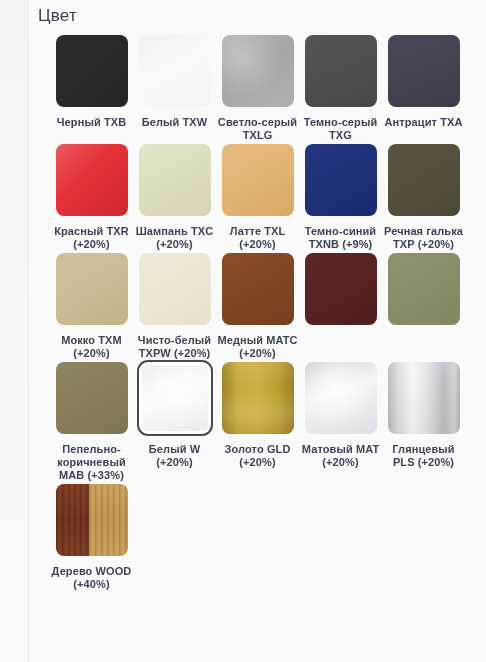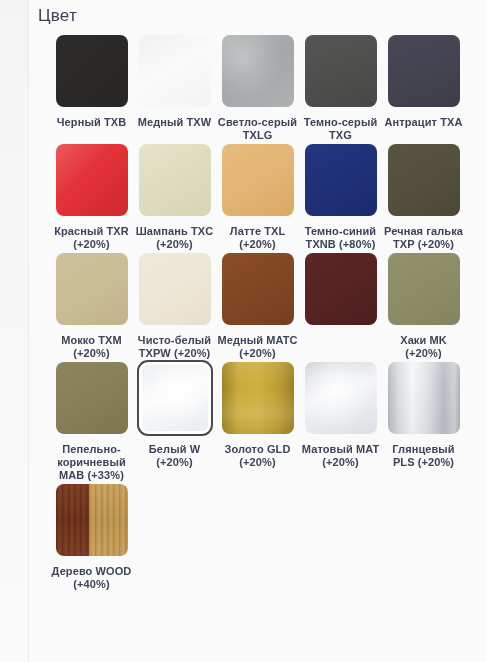--- a/index.html
+++ b/index.html
@@ -153,21 +153,21 @@
           <div class="cell">
             <div class="swatch-wrap">
               <div class="swatch" style="background: linear-gradient(135deg, rgb(45, 44, 43) 0%, rgb(42, 41, 40) 50%, rgb(38, 37, 36) 100%);"></div>
             </div>
             <div class="label">Черный TXB</div>
           </div>
           <div class="cell">
             <div class="swatch-wrap">
               <div class="swatch" style="background: linear-gradient(150deg, rgb(241, 241, 241) 0%, rgb(250, 250, 250) 45%, rgb(244, 244, 244) 100%);"></div>
             </div>
-            <div class="label">Медный TXW</div>
+            <div class="label">Белый TXW</div>
           </div>
           <div class="cell">
             <div class="swatch-wrap">
               <div class="swatch" style="background: linear-gradient(150deg, rgb(178, 181, 182) 0%, rgb(164, 167, 169) 45%, rgb(174, 177, 178) 100%);">
                 <div class="sheen" style="background: radial-gradient(circle at 30% 35%, rgba(255, 255, 255, 0.28) 0%, rgba(255, 255, 255, 0) 55%);"></div>
               </div>
             </div>
             <div class="label">Светло-серый TXLG</div>
           </div>
           <div class="cell">
@@ -201,21 +201,21 @@
           <div class="cell">
             <div class="swatch-wrap">
               <div class="swatch" style="background: linear-gradient(150deg, rgb(231, 187, 127) 0%, rgb(226, 180, 115) 55%, rgb(217, 169, 99) 100%);"></div>
             </div>
             <div class="label">Латте TXL (+20%)</div>
           </div>
           <div class="cell">
             <div class="swatch-wrap">
               <div class="swatch" style="background: linear-gradient(150deg, rgb(35, 54, 128) 0%, rgb(31, 48, 120) 55%, rgb(27, 42, 109) 100%);"></div>
             </div>
-            <div class="label">Темно-синий TXNB (+80%)</div>
+            <div class="label">Темно-синий TXNB (+9%)</div>
           </div>
           <div class="cell">
             <div class="swatch-wrap">
               <div class="swatch" style="background: linear-gradient(150deg, rgb(88, 84, 65) 0%, rgb(83, 79, 60) 55%, rgb(76, 72, 54) 100%);"></div>
             </div>
             <div class="label">Речная галька TXP (+20%)</div>
           </div>
         </div>
         <div class="row">
           <div class="cell">
@@ -238,21 +238,20 @@
           </div>
           <div class="cell">
             <div class="swatch-wrap">
               <div class="swatch" style="background: linear-gradient(150deg, rgb(93, 38, 38) 0%, rgb(86, 34, 34) 55%, rgb(78, 30, 30) 100%);"></div>
             </div>
           </div>
           <div class="cell">
             <div class="swatch-wrap">
               <div class="swatch" style="background: linear-gradient(150deg, rgb(145, 145, 109) 0%, rgb(139, 139, 104) 55%, rgb(132, 132, 97) 100%);"></div>
             </div>
-            <div class="label">Хаки MK (+20%)</div>
           </div>
         </div>
         <div class="row">
           <div class="cell">
             <div class="swatch-wrap">
               <div class="swatch" style="background: linear-gradient(150deg, rgb(141, 132, 96) 0%, rgb(135, 126, 89) 55%, rgb(126, 117, 81) 100%);"></div>
             </div>
             <div class="label">Пепельно-коричневый MAB (+33%)</div>
           </div>
           <div class="cell">

